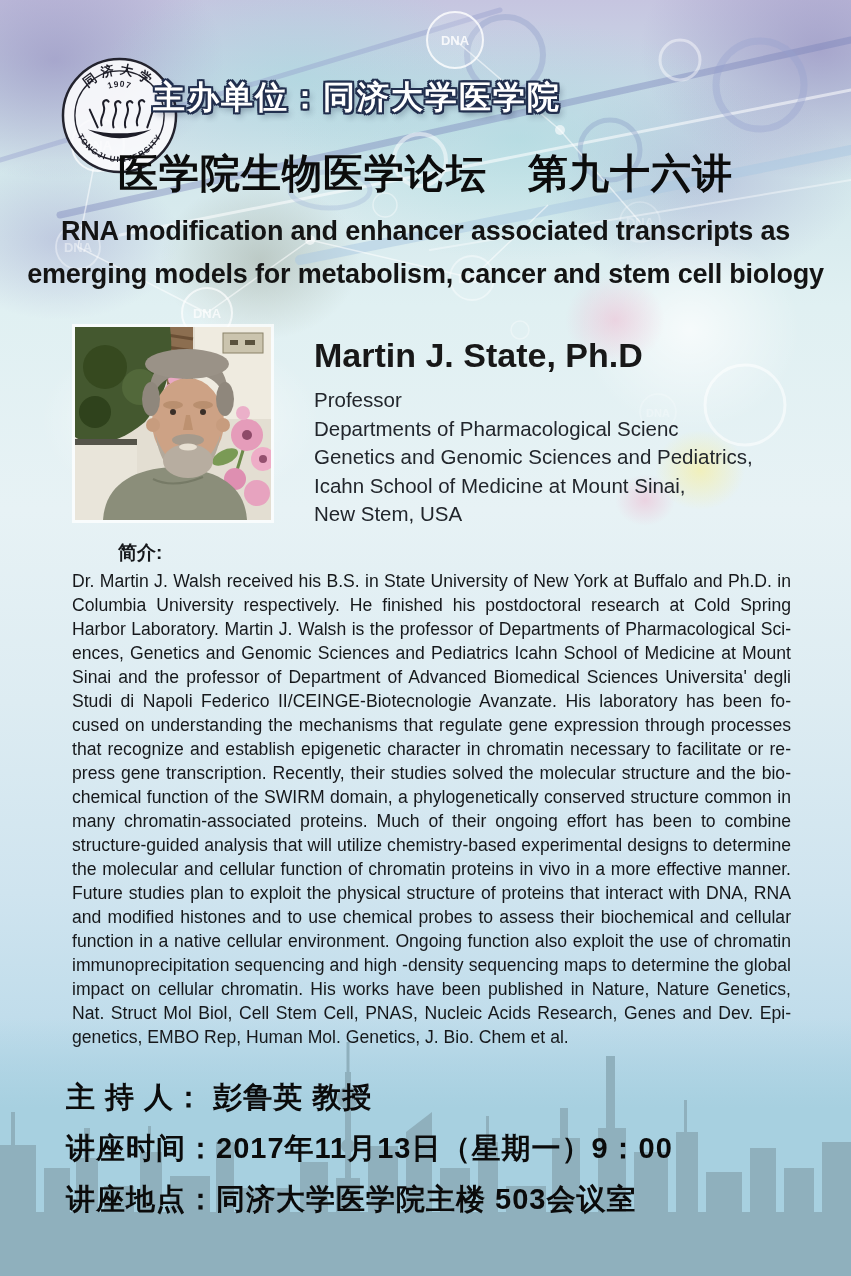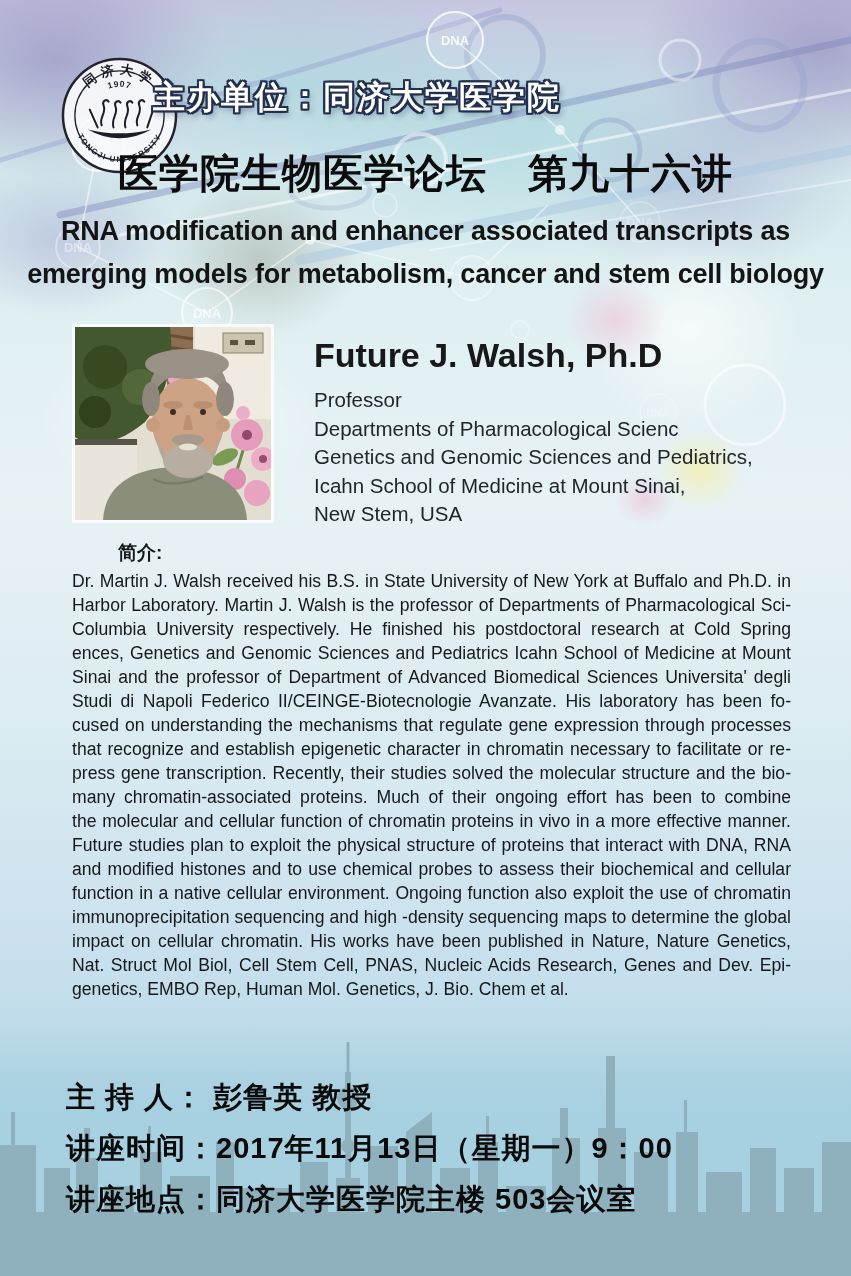--- a/index.html
+++ b/index.html
@@ -317,40 +317,42 @@
         <path d="M111 88 L108 103 H118 L115 88 Z" fill="#bd9170"></path>
         <path d="M80 105 C85 140 100 150 113 150 C126 150 141 140 146 105 C140 128 128 138 113 138 C98 138 86 128 80 105 Z" fill="#b3a99b"></path>
         <ellipse cx="113" cy="134" rx="25" ry="17" fill="#b7ada0"></ellipse>
         <ellipse cx="113" cy="113" rx="16" ry="6" fill="#a59a8c"></ellipse>
         <ellipse cx="113" cy="120" rx="9" ry="3.5" fill="#e8e0d2"></ellipse>
       </g>
     </svg>
   </div>
 
   <div class="speaker">
-    <div class="speaker-name">Future J. Walsh, Ph.D</div>
+    <div class="speaker-name">Martin J. State, Ph.D</div>
     <div class="speaker-line">Professor</div>
     <div class="speaker-line">Departments of Pharmacological Scienc</div>
     <div class="speaker-line">Genetics and Genomic Sciences and Pediatrics,</div>
     <div class="speaker-line">Icahn School of Medicine at Mount Sinai,</div>
     <div class="speaker-line">New Stem, USA</div>
   </div>
 
   <div class="bio">
     <div class="bio-heading">简介:</div>
     <div class="bio-line">Dr. Martin J. Walsh received his B.S. in State University of New York at Buffalo and Ph.D. in</div>
+    <div class="bio-line">Columbia University respectively. He finished his postdoctoral research at Cold Spring</div>
     <div class="bio-line">Harbor Laboratory. Martin J. Walsh is the professor of Departments of Pharmacological Sci-</div>
-    <div class="bio-line">Columbia University respectively. He finished his postdoctoral research at Cold Spring</div>
     <div class="bio-line">ences, Genetics and Genomic Sciences and Pediatrics Icahn School of Medicine at Mount</div>
     <div class="bio-line">Sinai and the professor of Department of Advanced Biomedical Sciences Universita' degli</div>
     <div class="bio-line">Studi di Napoli Federico II/CEINGE-Biotecnologie Avanzate. His laboratory has been fo-</div>
     <div class="bio-line">cused on understanding the mechanisms that regulate gene expression through processes</div>
     <div class="bio-line">that recognize and establish epigenetic character in chromatin necessary to facilitate or re-</div>
     <div class="bio-line">press gene transcription. Recently, their studies solved the molecular structure and the bio-</div>
+    <div class="bio-line">chemical function of the SWIRM domain, a phylogenetically conserved structure common in</div>
     <div class="bio-line">many chromatin-associated proteins. Much of their ongoing effort has been to combine</div>
+    <div class="bio-line">structure-guided analysis that will utilize chemistry-based experimental designs to determine</div>
     <div class="bio-line">the molecular and cellular function of chromatin proteins in vivo in a more effective manner.</div>
     <div class="bio-line">Future studies plan to exploit the physical structure of proteins that interact with DNA, RNA</div>
     <div class="bio-line">and modified histones and to use chemical probes to assess their biochemical and cellular</div>
     <div class="bio-line">function in a native cellular environment. Ongoing function also exploit the use of chromatin</div>
     <div class="bio-line">immunoprecipitation sequencing and high -density sequencing maps to determine the global</div>
     <div class="bio-line">impact on cellular chromatin. His works have been published in Nature, Nature Genetics,</div>
     <div class="bio-line">Nat. Struct Mol Biol, Cell Stem Cell, PNAS, Nucleic Acids Research, Genes and Dev. Epi-</div>
     <div class="bio-line bio-line--last">genetics, EMBO Rep, Human Mol. Genetics, J. Bio. Chem et al.</div>
   </div>
 

